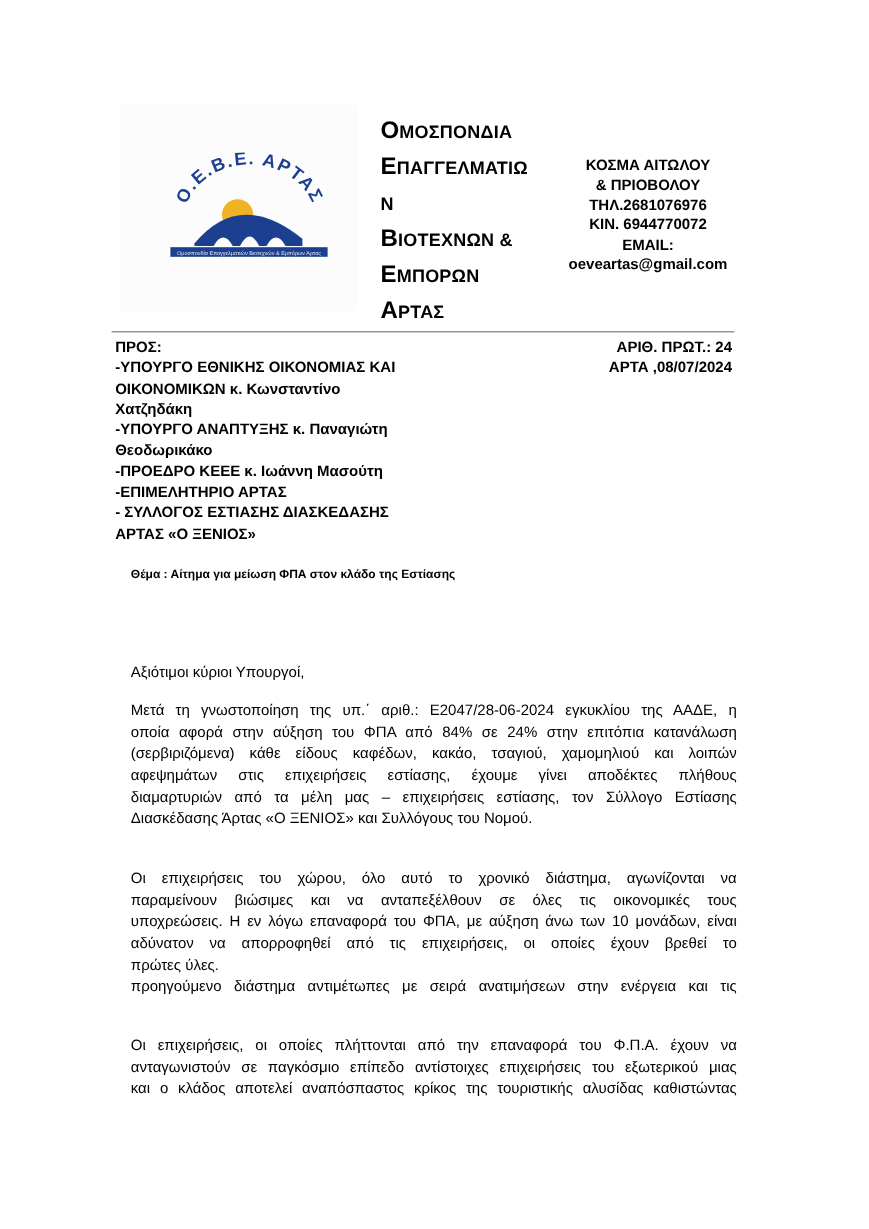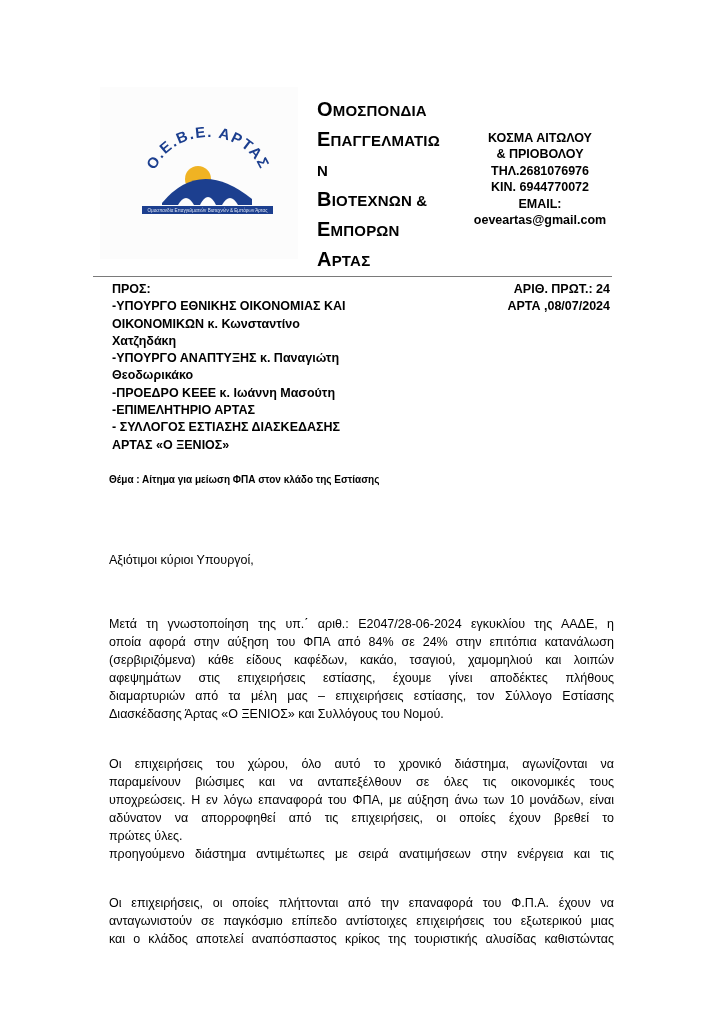--- a/index.html
+++ b/index.html
@@ -61,21 +61,21 @@
     .rule {
       position: absolute;
       left: 93px; top: 276px;
       width: 519px; height: 0;
       border-top: 1px solid #7a7a7a;
     }
 
     
     .recipients {
       position: absolute;
-      left: 112px; top: 281px;
+      left: 96px; top: 281px;
       width: 360px;
       font-weight: bold;
       font-size: 12.5px;
       line-height: 17.3px;
     }
     .recipients .line { display: block; white-space: nowrap; }
 
     .reference {
       position: absolute;
       left: 460px; top: 281px;
@@ -105,21 +105,20 @@
       line-height: 16px;
       white-space: nowrap;
     }
     .body-text {
       position: absolute;
       left: 109px;
       width: 505px;
       font-size: 12.5px;
       line-height: 18px;
       text-align: justify;
-      margin-top: 32px;
     }
     .body-text .line {
       display: block;
       text-align: justify;
       text-align-last: justify;
       white-space: nowrap;
       overflow: hidden;
     }
     .body-text .line.last {
       text-align-last: left;

